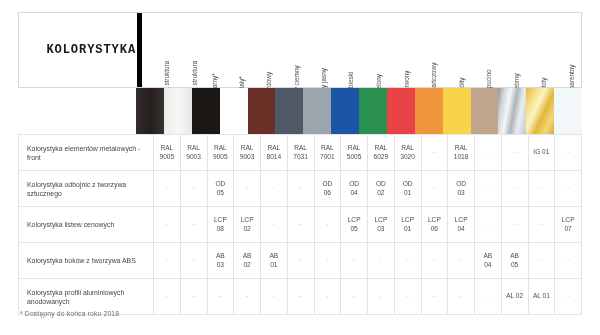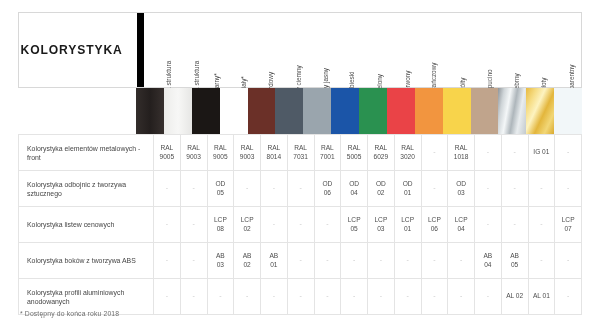--- a/index.html
+++ b/index.html
@@ -32,22 +32,23 @@
     border: 1px solid #d8d8d8;
     box-sizing: border-box;
     display: flex;
     align-items: stretch;
   }
   .title-cell {
     width: 118px;
     flex: 0 0 118px;
     display: flex;
     align-items: center;
-    justify-content: flex-start;
-    border-right: 7px solid #000000;
+    justify-content: flex-end;
+    border-right: 5px solid #000000;
+    font-family: Liberation Mono, monospace;
   }
   .title-cell .title-text {
     font-size: 12.5px;
     font-weight: bold;
     letter-spacing: 0.9px;
     color: #1a1a1a;
     white-space: nowrap;
     transform: scaleX(0.97);
   }
   .head-cols {

